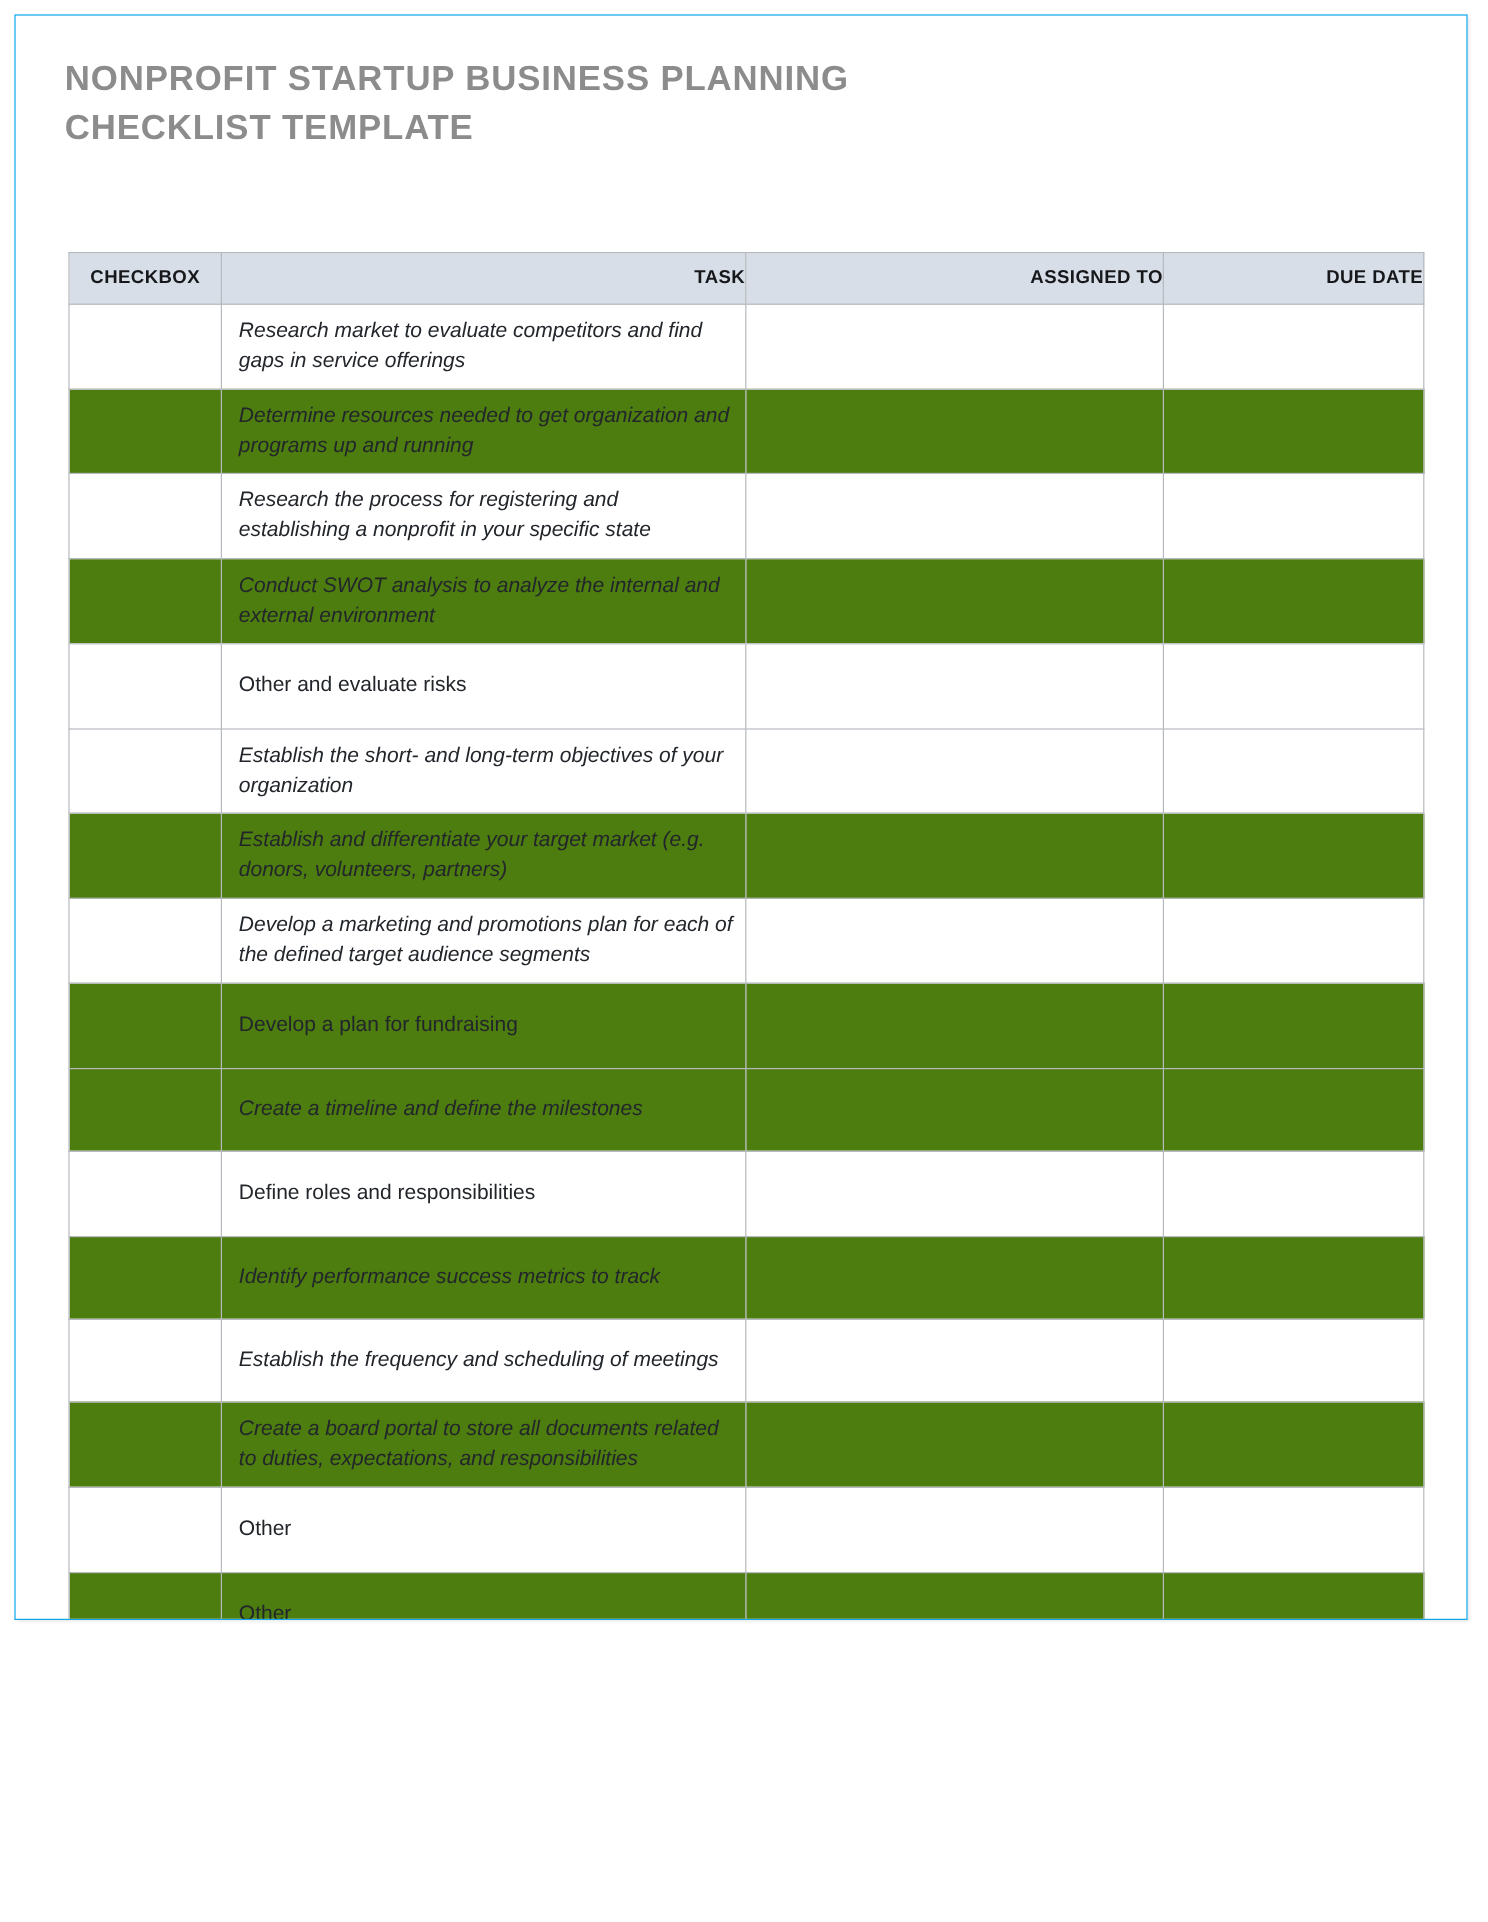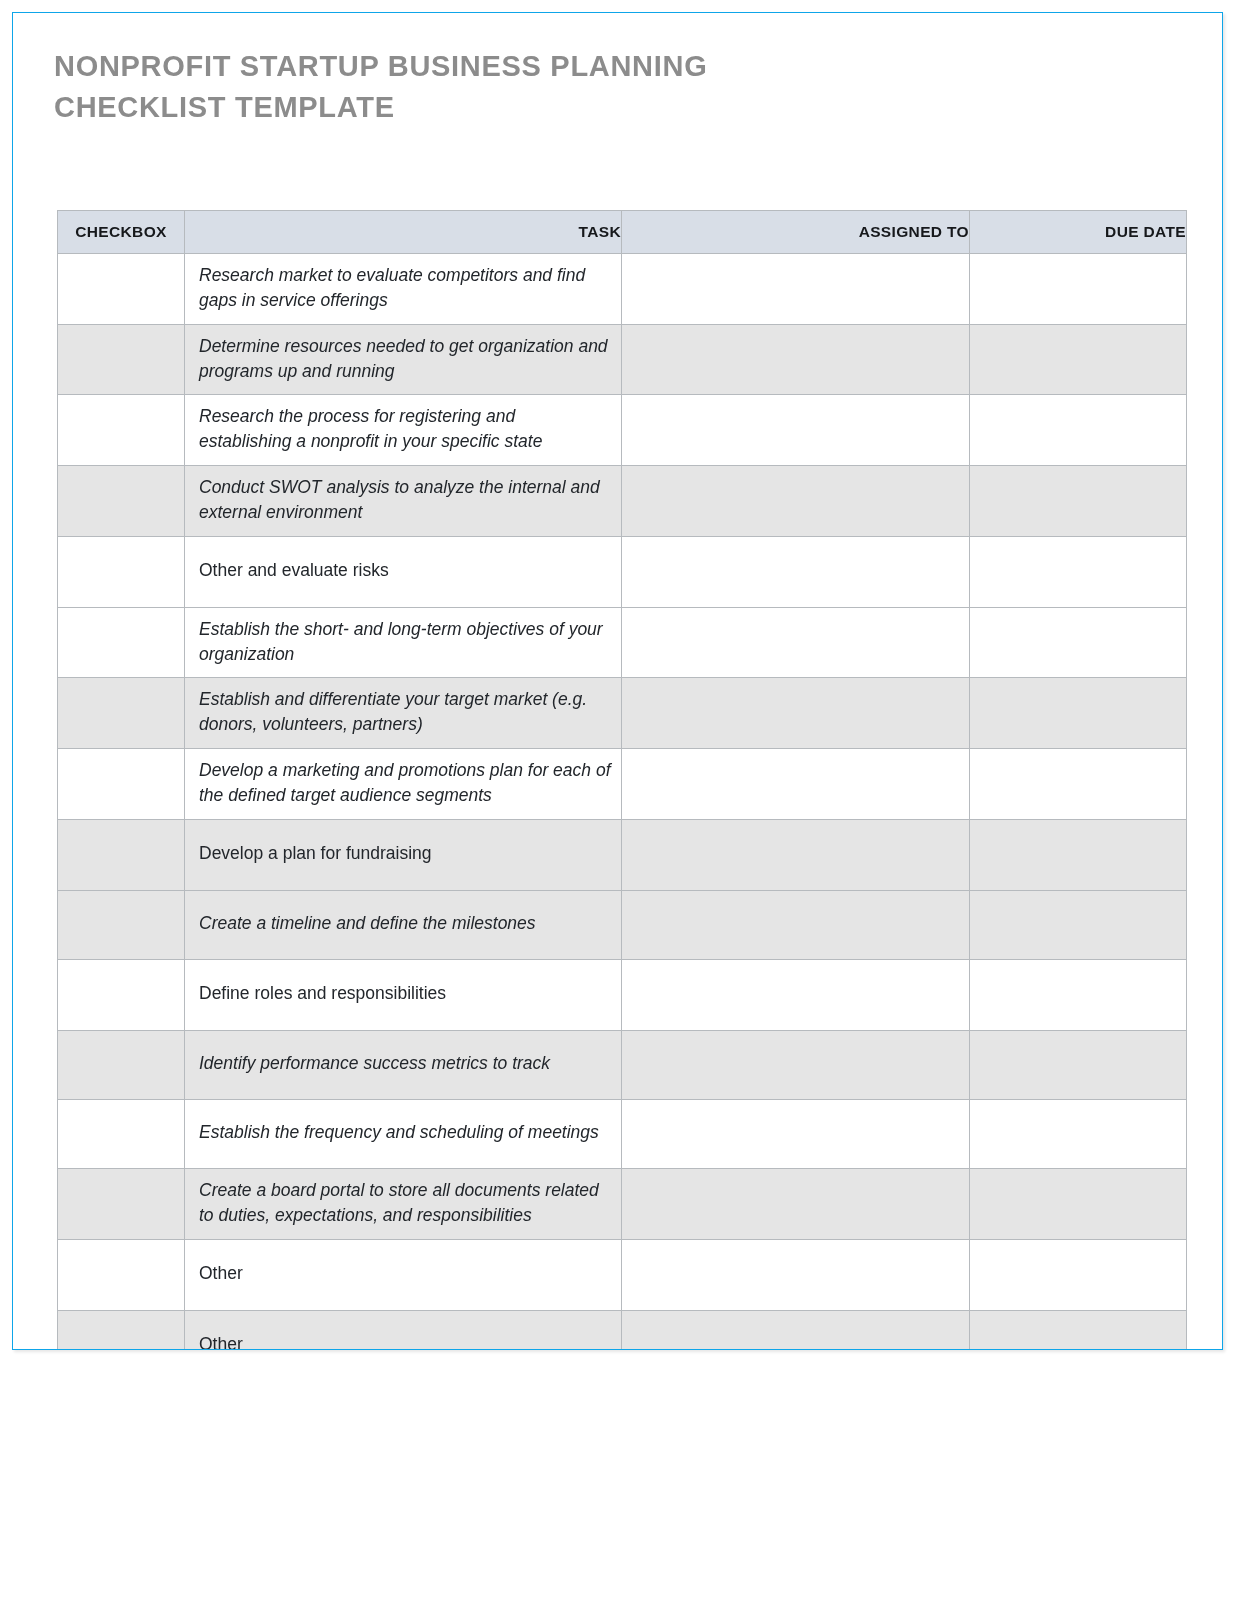--- a/index.html
+++ b/index.html
@@ -81,21 +81,21 @@
   }
 
   table.checklist tbody td {
     border: 1px solid #b6babe;
     vertical-align: middle;
     padding: 9px 10px 11px 14px;
     line-height: 1.42;
     background: #ffffff;
   }
   table.checklist tbody tr.alt td {
-    background: #e5e5e5;
+    background: #4d7c0f;
   }
 
   table.checklist tbody td.cell-checkbox,
   table.checklist tbody td.cell-assigned,
   table.checklist tbody td.cell-due {
     padding: 0;
   }
 
   table.checklist tbody tr.tall td { height: 48px; font-style: italic; }
   table.checklist tbody tr.short td { height: 50px; }

